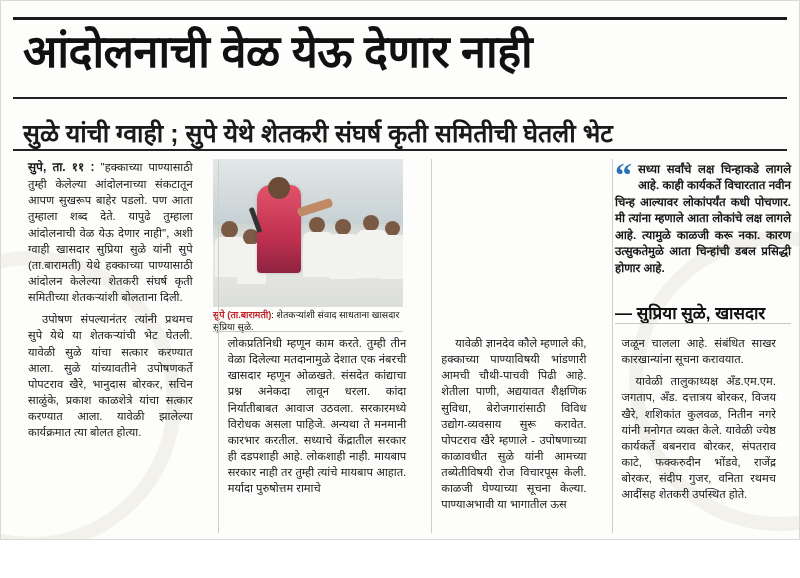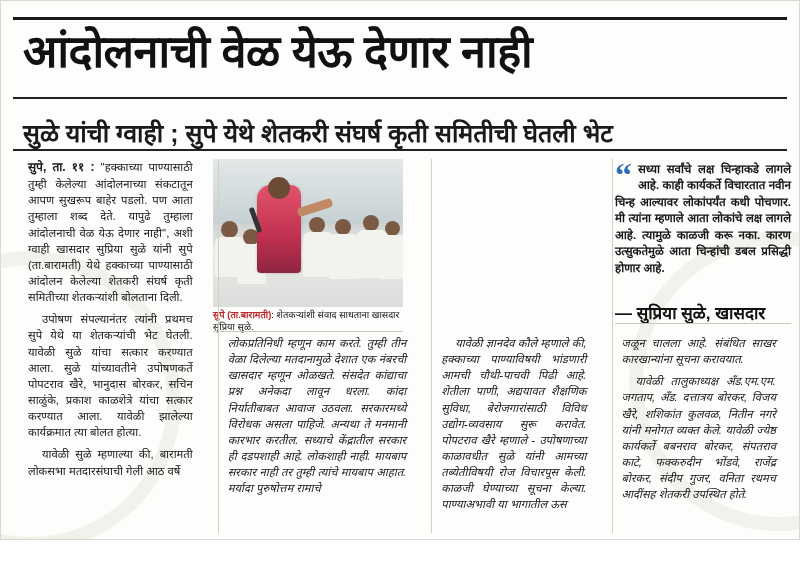--- a/index.html
+++ b/index.html
@@ -63,21 +63,21 @@
     position: absolute;
     left: 18px; right: 14px; top: 158px; bottom: 6px;
     display: flex;
     gap: 16px;
     justify-content: center;
   }
   .col {
     position: relative;
     padding: 0 9px;
   }
-  .col + .col { border-left: 1px solid #cfcfca; font-style: italic; }
+  .col + .col { border-left: 1px solid #cfcfca; }
   .c1 { width: 196px; }
   .c2 { width: 212px; }
   .c3 { width: 176px; }
   .c4 { width: 186px; }
 
   .body-text {
     font-size: 11.3px;
     line-height: 1.43;
     color: #1b1b1b;
     text-align: justify;
@@ -235,21 +235,20 @@
   <div class="attrib">— सुप्रिया सुळे, खासदार</div>
   <div class="qrule"></div>
 
   <div class="cols">
 
     <div class="col c1">
       <p class="body-text">
         <span class="lead-place">सुपे, ता. ११ :</span><span> ''हक्काच्या पाण्यासाठी तुम्ही केलेल्या आंदोलनाच्या संकटातून आपण सुखरूप बाहेर पडलो. पण आता तुम्हाला शब्द देते. यापुढे तुम्हाला आंदोलनाची वेळ येऊ देणार नाही'', अशी ग्वाही खासदार सुप्रिया सुळे यांनी सुपे (ता.बारामती) येथे हक्काच्या पाण्यासाठी आंदोलन केलेल्या शेतकरी संघर्ष कृती समितीच्या शेतकऱ्यांशी बोलताना दिली.</span>
       </p>
       <p class="body-text indent">उपोषण संपल्यानंतर त्यांनी प्रथमच सुपे येथे या शेतकऱ्यांची भेट घेतली. यावेळी सुळे यांचा सत्कार करण्यात आला. सुळे यांच्यावतीने उपोषणकर्ते पोपटराव खैरे, भानुदास बोरकर, सचिन साळुंके, प्रकाश काळशेत्रे यांचा सत्कार करण्यात आला. यावेळी झालेल्या कार्यक्रमात त्या बोलत होत्या.</p>
-      <p class="body-text indent">यावेळी सुळे म्हणाल्या की, बारामती लोकसभा मतदारसंघाची गेली आठ वर्षे</p>
     </div>
 
     <div class="col c2">
       <div style="height:176px"></div>
       <p class="body-text">लोकप्रतिनिधी म्हणून काम करते. तुम्ही तीन वेळा दिलेल्या मतदानामुळे देशात एक नंबरची खासदार म्हणून ओळखते. संसदेत कांद्याचा प्रश्न अनेकदा लावून धरला. कांदा निर्यातीबाबत आवाज उठवला. सरकारमध्ये विरोधक असला पाहिजे. अन्यथा ते मनमानी कारभार करतील. सध्याचे केंद्रातील सरकार ही दडपशाही आहे. लोकशाही नाही. मायबाप सरकार नाही तर तुम्ही त्यांचे मायबाप आहात. मर्यादा पुरुषोत्तम रामाचे</p>
     </div>
 
     <div class="col c3">
       <div style="height:176px"></div>
       <p class="body-text indent">यावेळी ज्ञानदेव कौले म्हणाले की, हक्काच्या पाण्याविषयी भांडणारी आमची चौथी-पाचवी पिढी आहे. शेतीला पाणी, अद्ययावत शैक्षणिक सुविधा, बेरोजगारांसाठी विविध उद्योग-व्यवसाय सुरू करावेत. पोपटराव खैरे म्हणाले - उपोषणाच्या काळावधीत सुळे यांनी आमच्या तब्येतीविषयी रोज विचारपूस केली. काळजी घेण्याच्या सूचना केल्या. पाण्याअभावी या भागातील ऊस</p>

